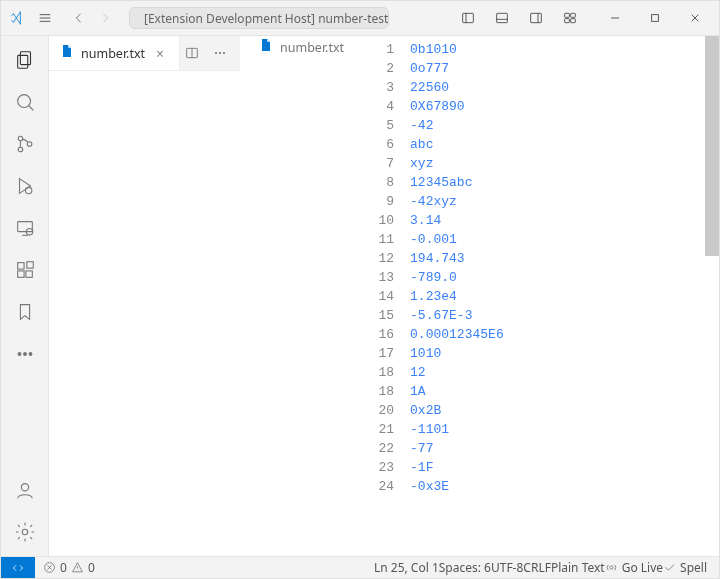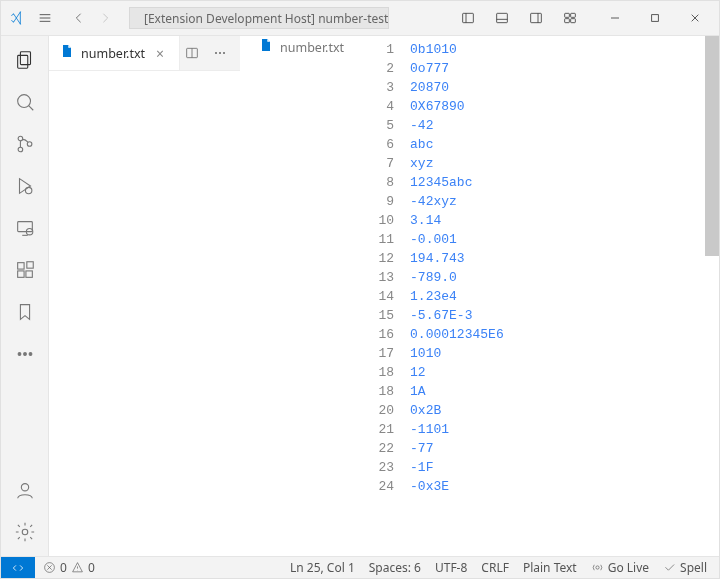--- a/index.html
+++ b/index.html
@@ -6,21 +6,21 @@
   html, body { width: 720px; height: 579px; overflow: hidden; font-family: "Segoe UI", system-ui, sans-serif; font-size: 13px; color: #333; background: #fff; }
   .app { display: flex; flex-direction: column; width: 100%; height: 100%; border: 1px solid #e0e0e0; }
   
   .titlebar { height: 35px; display: flex; align-items: center; background: #f3f3f3; border-bottom: 1px solid #e5e5e5; gap: 6px; padding: 0 4px; }
   .tb-icon { width: 24px; height: 24px; display: inline-flex; align-items: center; justify-content: center; color: #333; }
   .tb-icon svg { width: 16px; height: 16px; stroke: currentColor; fill: none; stroke-width: 1.2; }
   .tb-left { display: flex; align-items: center; gap: 4px; }
   .tb-nav { display: flex; align-items: center; gap: 2px; margin-left: 4px; }
   .tb-nav .tb-icon:nth-child(1) { color: #555; }
   .tb-nav .tb-icon:nth-child(2) { color: #bbb; }
-  .search-box { flex: 0 0 auto; width: 260px; height: 22px; margin-left: 6px; background: #e6e6e6; border-radius: 0; border: 1px solid #d8d8d8; display: flex; align-items: center; gap: 6px; padding: 0 8px; color: #666; font-size: 12px; overflow: hidden; white-space: nowrap; }
+  .search-box { flex: 0 0 auto; width: 260px; height: 22px; margin-left: 6px; background: #e6e6e6; border-radius: 6px; border: 1px solid #d8d8d8; display: flex; align-items: center; gap: 6px; padding: 0 8px; color: #666; font-size: 12px; overflow: hidden; white-space: nowrap; }
   .tb-right { margin-left: auto; display: flex; align-items: center; gap: 0; }
   .tb-right .tb-icon { width: 34px; height: 30px; }
   .win-controls { display: flex; align-items: center; gap: 0; margin-left: 8px; }
   .win-controls .tb-icon { width: 40px; height: 30px; }
   .vscode-logo { color: #0078d4; }
   
   .mainwrap { flex: 1 1 auto; display: flex; min-height: 0; }
   
   .activitybar { width: 48px; background: #f3f3f3; border-right: 1px solid #e5e5e5; display: flex; flex-direction: column; align-items: center; padding: 4px 0; gap: 2px; }
   .activitybar .abi { width: 48px; height: 40px; display: inline-flex; align-items: center; justify-content: center; color: #777; position: relative; }
@@ -45,21 +45,21 @@
   .code-row { height: 19px; }
   .gutter-row { height: 19px; }
   .cursor-ibeam { position: absolute; left: 370px; top: 92px; width: 12px; height: 18px; pointer-events: none; color: #333; }
   .vscroll { position: absolute; right: 0; top: 0; width: 14px; height: 100%; background: #fff; }
   .vscroll .thumb { position: absolute; right: 0; top: 0; width: 14px; height: 220px; background: #c9c9c9; }
   
   .statusbar { height: 22px; background: #f3f3f3; border-top: 1px solid #e5e5e5; display: flex; align-items: center; font-size: 12px; color: #555; }
   .sb-remote { width: 34px; height: 100%; background: #0078d4; color: #fff; display: inline-flex; align-items: center; justify-content: center; }
   .sb-remote svg { width: 14px; height: 14px; stroke: currentColor; fill: none; stroke-width: 1.4; }
   .sb-left { display: flex; align-items: center; gap: 10px; padding-left: 8px; }
-  .sb-right { margin-left: auto; display: flex; align-items: center; gap: 14px; padding-right: 12px; }
+  .sb-right { margin-left: auto; display: flex; align-items: center; padding-right: 12px; }
   .sb-item { display: inline-flex; align-items: center; gap: 4px; }
   .sb-item svg { width: 13px; height: 13px; stroke: currentColor; fill: none; stroke-width: 1.2; }
   .file-icon svg { width: 16px; height: 16px; }
 </style>
 </head>
 <body>
 
 <div class="app">
 
   <div class="titlebar">
@@ -272,21 +272,21 @@
             <div class="gutter-row">18</div>
             <div class="gutter-row">20</div>
             <div class="gutter-row">21</div>
             <div class="gutter-row">22</div>
             <div class="gutter-row">23</div>
             <div class="gutter-row">24</div>
           </div>
         <div class="code" id="code">
             <div class="code-row">0b1010</div>
             <div class="code-row">0o777</div>
-            <div class="code-row">20870</div>
+            <div class="code-row">22560</div>
             <div class="code-row">0X67890</div>
             <div class="code-row">-42</div>
             <div class="code-row">abc</div>
             <div class="code-row">xyz</div>
             <div class="code-row">12345abc</div>
             <div class="code-row">-42xyz</div>
             <div class="code-row">3.14</div>
             <div class="code-row">-0.001</div>
             <div class="code-row">194.743</div>
             <div class="code-row">-789.0</div>

